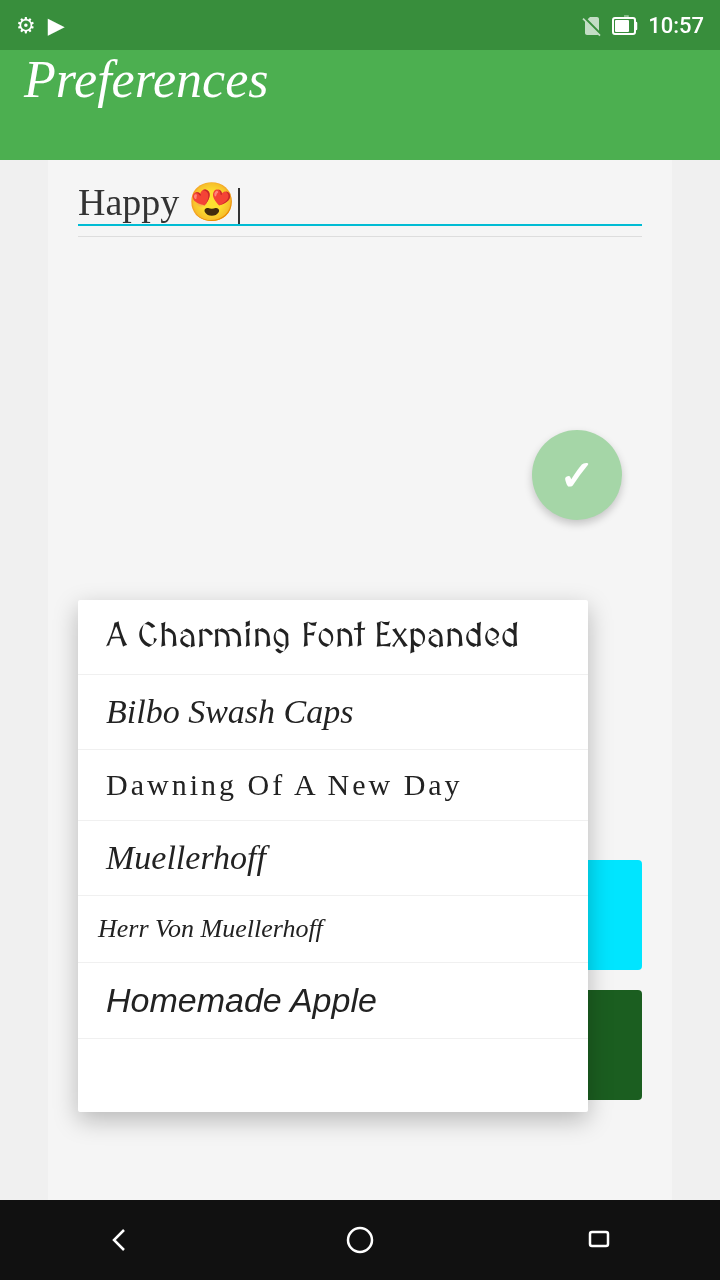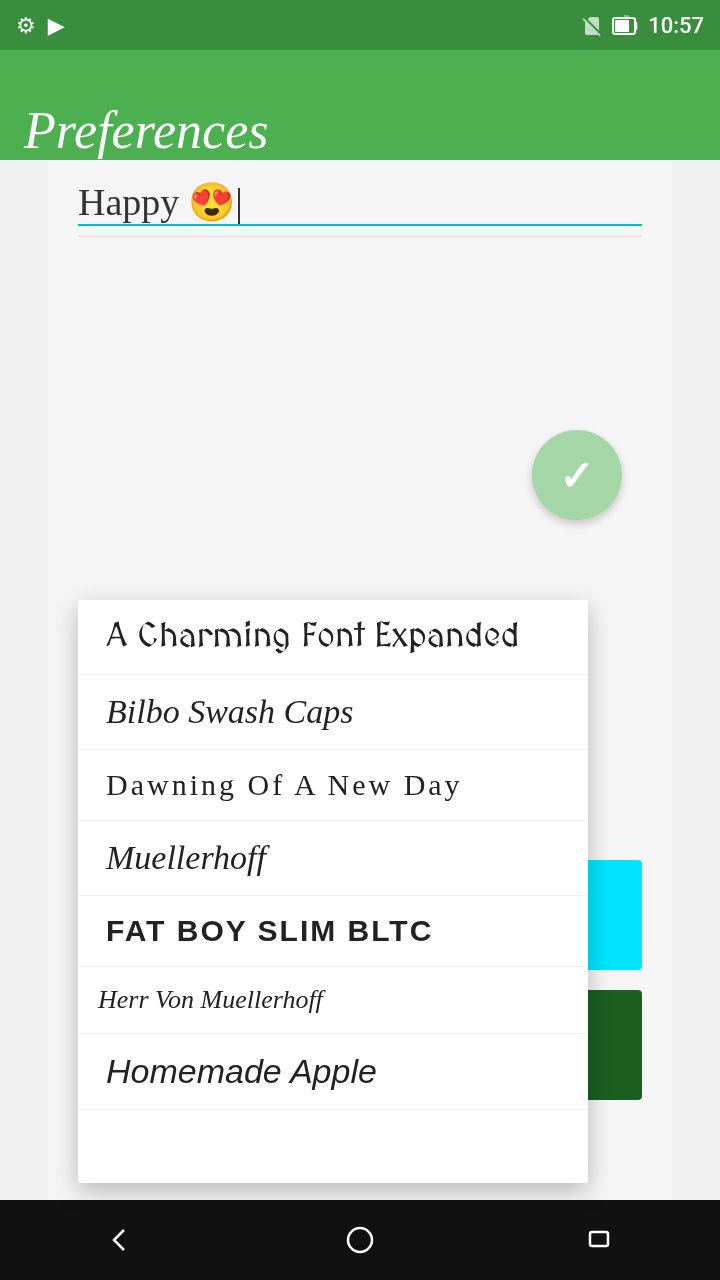--- a/index.html
+++ b/index.html
@@ -44,21 +44,21 @@
       font-size: 22px;
       font-weight: 500;
     }
 
     
     .app-bar {
       width: 720px;
       height: 110px;
       background: #4caf50;
       display: flex;
-      align-items: flex-end;
+      align-items: flex-start;
       padding: 0 24px;
     }
     .app-bar-title {
       color: white;
       font-size: 52px;
       font-family: 'Georgia', cursive, serif;
       font-style: italic;
       font-weight: 400;
     }
 
@@ -252,21 +252,20 @@
     <span class="fab-check">✓</span>
   </div>
 
   <div class="divider-line"></div>
 
   <div class="dropdown-container">
     <div class="dropdown-item font-a-charming">A Charming Font Expanded</div>
     <div class="dropdown-item font-bilbo" style="font-family:'Palatino Linotype',Palatino,serif; font-style:italic; font-size:34px;">Bilbo Swash Caps</div>
     <div class="dropdown-item font-dawning" style="font-family:'Comic Sans MS',cursive; letter-spacing:3px; font-size:30px;">Dawning Of A New Day</div>
     <div class="dropdown-item font-engagement" style="font-family:'Palatino Linotype',serif; font-style:italic; font-size:34px;">Muellerhoff</div>
-    <div class="dropdown-item font-fat-boy" style="font-family:'Arial Black',Arial,sans-serif; font-weight:900; text-transform:uppercase; letter-spacing:2px; font-size:30px;">Fat Boy Slim Bltc</div>
     <div class="dropdown-item font-herr-von" style="font-family:'Brush Script MT',cursive; font-style:italic; font-size:26px;padding-left:20px;">Herr Von Muellerhoff</div>
     <div class="dropdown-item font-homemade" style="font-family:Liberation Sans, sans-serif; font-style:italic; font-size:34px;">Homemade Apple</div>
     <div class="dropdown-item font-incomplete" style="font-family:'Brush Script MT',cursive; font-style:italic; font-size:32px; color:#aaa;">&nbsp;</div>
   </div>
 
   <div class="color-swatches">
     <div class="swatch swatch-cyan"></div>
     <div class="swatch swatch-green"></div>
   </div>
 

